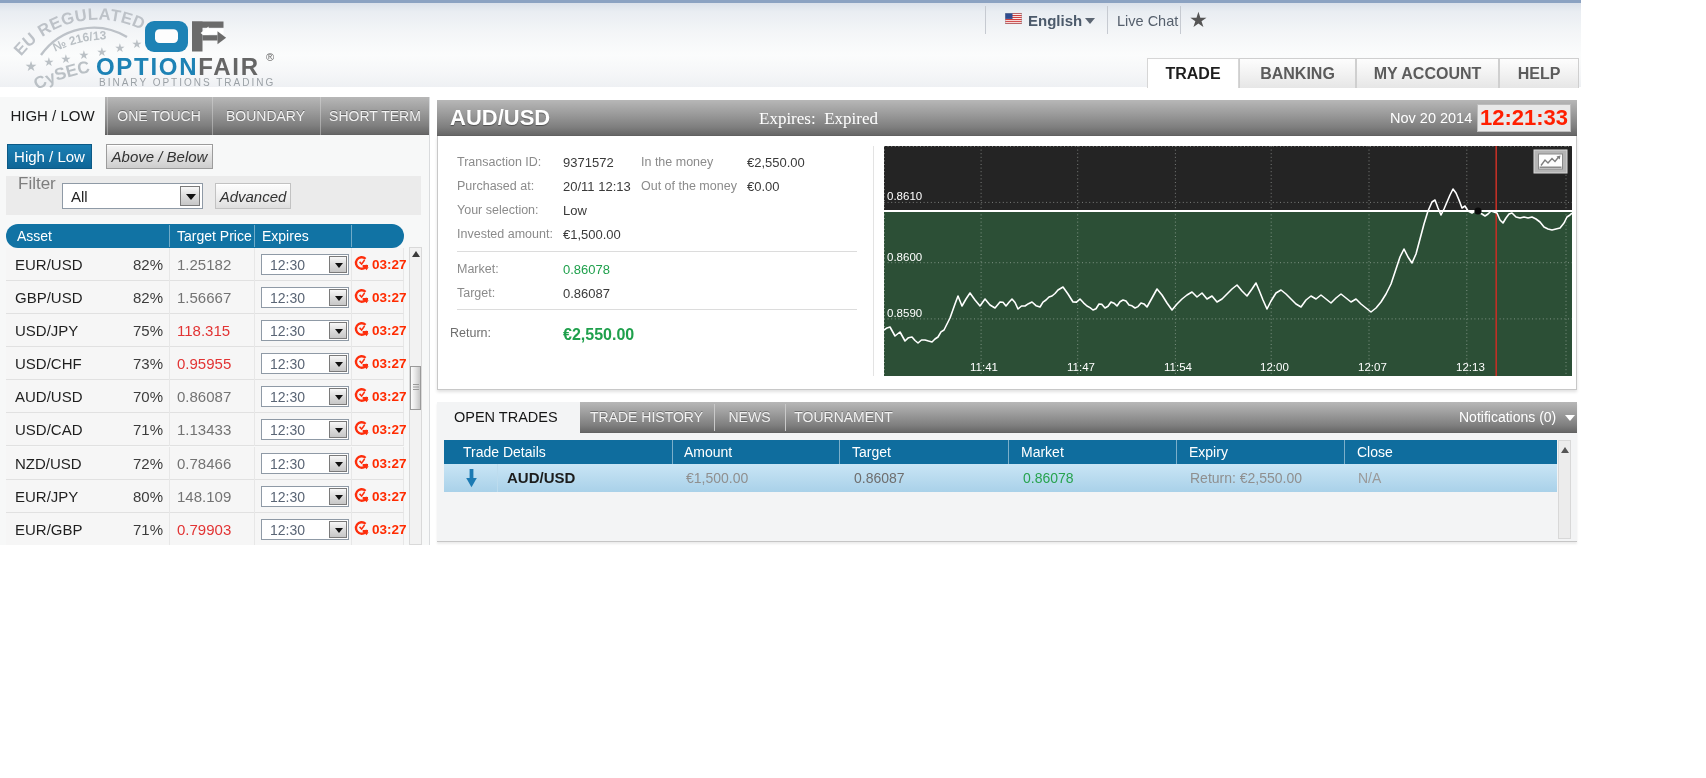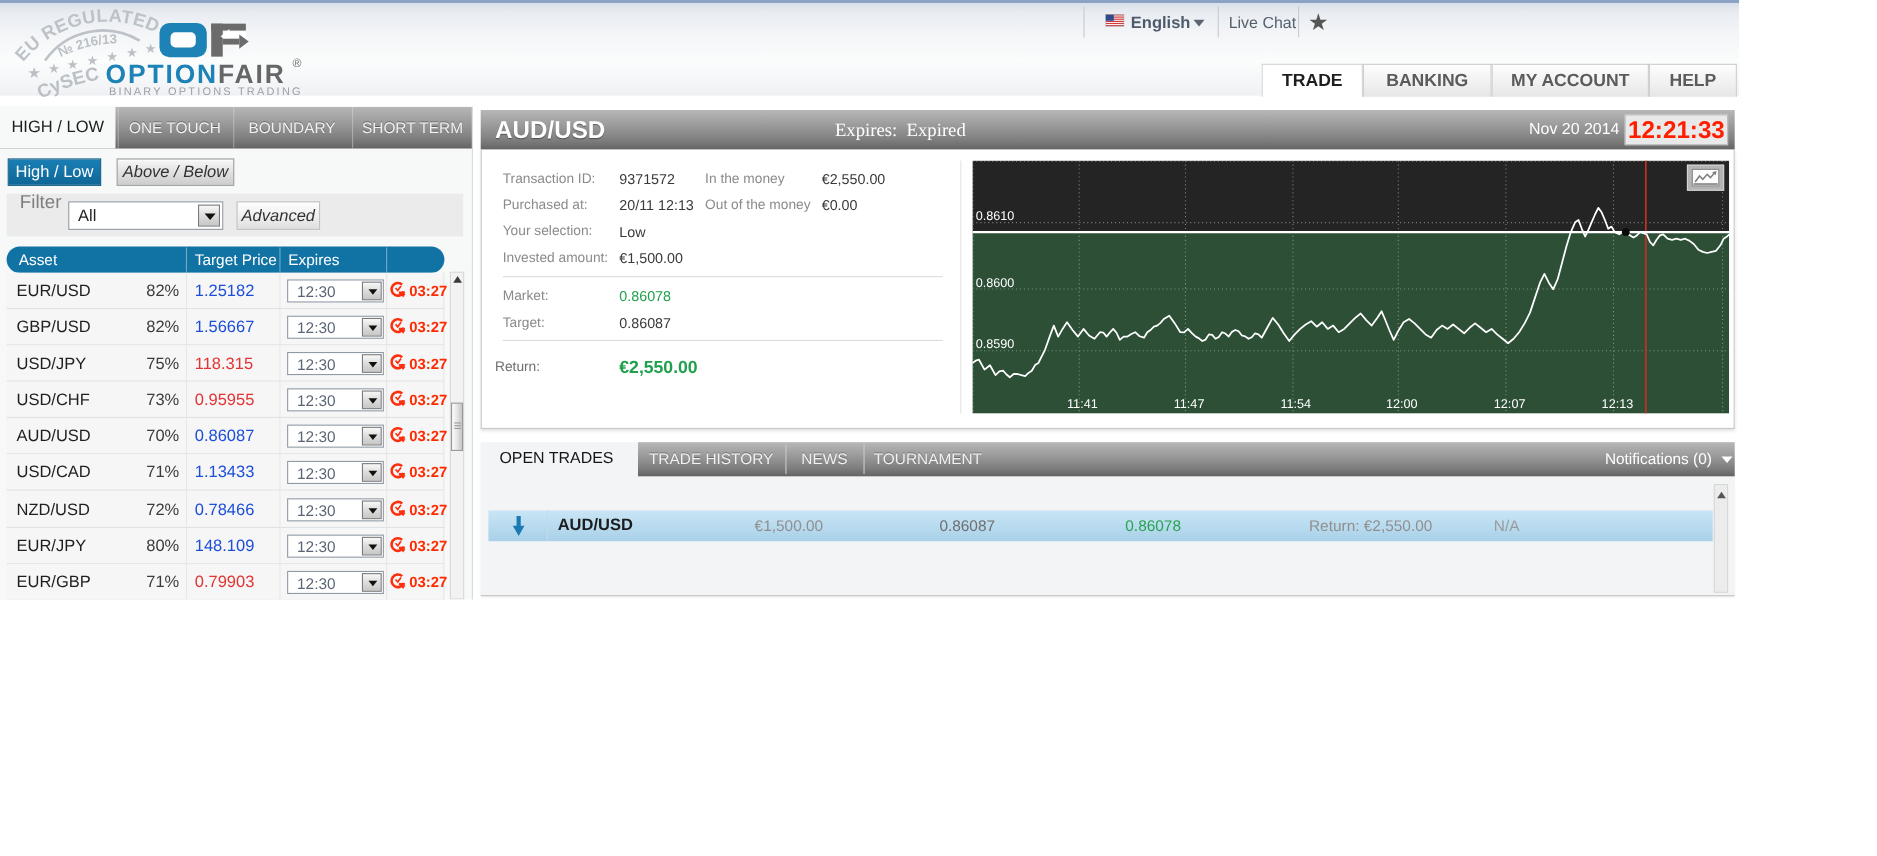--- a/index.html
+++ b/index.html
@@ -29,21 +29,21 @@
     text-align:center;box-sizing:border-box;box-shadow:inset 0 1px 0 #fff;font-style:italic;}
   #filterbar{left:6px;top:79px;width:415px;height:39px;background:#ebebeb;}
   .selbox{background:#fff;border:1px solid #8f9aa6;box-sizing:border-box;}
   .selarrow{background:linear-gradient(180deg,#f8f8f8,#dcdcdc 50%,#c7c7c7);border:1px solid #7a7a7a;box-sizing:border-box;
     text-align:center;color:#1c1c1c;}
   .thead{background:#1173a4;color:#fff;}
   .lrow{left:6px;width:398px;height:33px;border-bottom:1px solid #e1e1e1;border-right:1px solid #e7e7e7;background:#f6f6f6;box-sizing:border-box;}
   .asset{left:9px;top:0;height:25px;line-height:33px;font-size:15px;font-weight:400;color:#1f1f1f;}
   .pct{top:0;width:50px;height:33px;line-height:33px;font-size:15px;color:#3c3c3c;text-align:right;}
   .tprice{left:171px;top:0;height:33px;line-height:33px;font-size:15px;}
-  .green{color:#1d4ed8;} .red{color:#e23434;}
+  .green{color:#737373;} .red{color:#e23434;}
   .rsel{left:255px;top:6px;width:86px;height:21px;}
   .rtime{left:372px;top:0;height:33px;line-height:34px;font-size:13.5px;font-weight:700;color:#ff2b00;}
   
   .sbtrack{background:#f2f2f2;border:1px solid #d9d9d9;box-sizing:border-box;}
   .sbthumb{background:linear-gradient(90deg,#fdfdfd,#e8e8e8 45%,#c6c6c6);border:1px solid #9a9a9a;box-sizing:border-box;}
 
   .lbl{font-size:12.5px;color:#8b8b8b;}
   .val{font-size:13px;color:#3a3a3a;}
   .val.green{color:#1fa04c;}
   .btab{top:0;height:31px;line-height:31px;text-align:center;font-size:14px;color:#f2f2f2;text-shadow:0 -1px 0 rgba(0,0,0,.3);}
@@ -460,20 +460,33 @@
   <div class="abs graybar" style="left:143px;top:0;width:997px;height:31px;"></div>
   <div class="abs" style="left:17px;top:0;height:31px;line-height:31px;font-size:14.5px;color:#161616;">OPEN TRADES</div>
   <div class="abs btab" style="left:143px;width:133px;">TRADE HISTORY</div>
   <div class="abs" style="left:276.5px;top:2px;width:1px;height:27px;background:#c9c9c9;"></div>
   <div class="abs btab" style="left:277px;width:71px;">NEWS</div>
   <div class="abs" style="left:347.5px;top:2px;width:1px;height:27px;background:#c9c9c9;"></div>
   <div class="abs btab" style="left:348px;width:117px;">TOURNAMENT</div>
   <div class="abs" style="left:1022px;top:0;height:31px;line-height:31px;font-size:14px;color:#fff;">Notifications (0)</div>
   <div class="abs" style="left:1128px;top:13px;width:0;height:0;border-left:5px solid transparent;border-right:5px solid transparent;border-top:6px solid #fff;"></div>
 
+  <div class="abs thead" style="left:7px;top:38px;width:1113px;height:24px;background:#0f6d9e;">
+    <div class="abs bth" style="left:19px;">Trade Details</div>
+    <div class="abs bth" style="left:240px;">Amount</div>
+    <div class="abs bth" style="left:408px;">Target</div>
+    <div class="abs bth" style="left:577px;">Market</div>
+    <div class="abs bth" style="left:745px;">Expiry</div>
+    <div class="abs bth" style="left:913px;">Close</div>
+    <div class="abs bsep" style="left:228px;"></div>
+    <div class="abs bsep" style="left:395px;"></div>
+    <div class="abs bsep" style="left:564px;"></div>
+    <div class="abs bsep" style="left:732px;"></div>
+    <div class="abs bsep" style="left:900px;"></div>
+  </div>
   <div class="abs" style="left:7px;top:62px;width:1113px;height:28px;background:linear-gradient(180deg,#c9e5f5,#a9d1e9);">
     <svg class="abs" style="left:22px;top:5px;" width="11" height="19" viewBox="0 0 11 19">
           <rect x="3.6" y="0" width="3.8" height="10" fill="#1b7ab3"></rect>
           <polygon points="0.2,9 10.8,9 5.5,18.2" fill="#1b7ab3"></polygon>
         </svg>
     <div class="abs" style="left:52.5px;top:0;width:1px;height:28px;background:#bddcee;"></div>
     <div class="abs" style="left:63px;top:0;height:28px;line-height:28px;font-size:15px;font-weight:700;color:#1c1c1c;">AUD/USD</div>
     <div class="abs brow" style="left:242px;">€1,500.00</div>
     <div class="abs brow" style="left:410px;color:#6e6e6e;">0.86087</div>
     <div class="abs brow green" style="left:579px;color:#27a34f;">0.86078</div>

